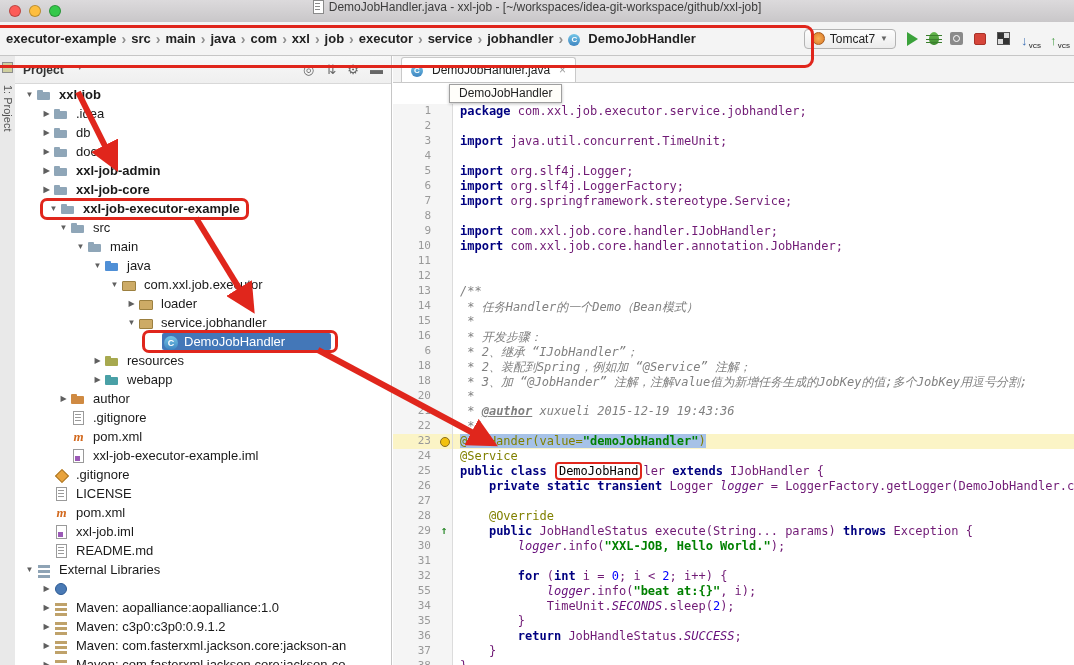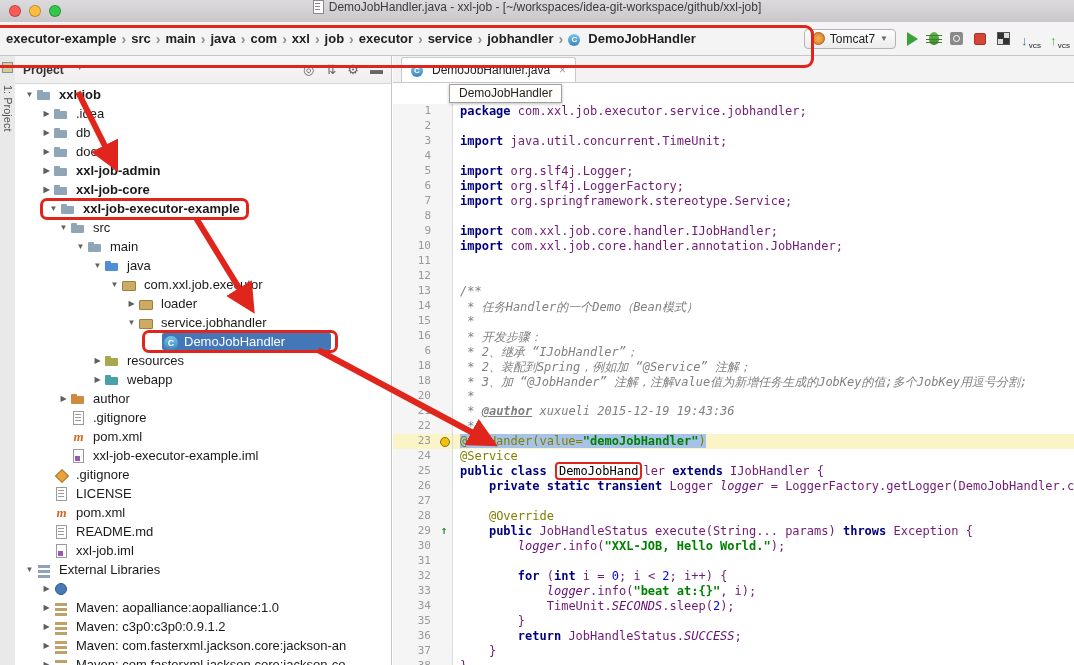--- a/index.html
+++ b/index.html
@@ -416,31 +416,31 @@
           <span class="row-plain">
             <span class="ico ico-maven">m</span>
             <span class="lbl">pom.xml</span>
           </span>
         </span>
       </div>
       <div class="tree-row" style="padding-left: 25px;">
         <span class="row-inner">
           <span class="tw"></span>
           <span class="row-plain">
+            <span class="ico ico-iml"></span>
+            <span class="lbl">xxl-job.iml</span>
+          </span>
+        </span>
+      </div>
+      <div class="tree-row" style="padding-left: 25px;">
+        <span class="row-inner">
+          <span class="tw"></span>
+          <span class="row-plain">
             <span class="ico ico-file"></span>
             <span class="lbl">README.md</span>
-          </span>
-        </span>
-      </div>
-      <div class="tree-row" style="padding-left: 25px;">
-        <span class="row-inner">
-          <span class="tw"></span>
-          <span class="row-plain">
-            <span class="ico ico-iml"></span>
-            <span class="lbl">xxl-job.iml</span>
           </span>
         </span>
       </div>
       <div class="tree-row" style="padding-left: 8px;">
         <span class="row-inner">
           <span class="tw">▼</span>
           <span class="row-plain">
             <span class="ico ico-extlib"></span>
             <span class="lbl">External Libraries</span>
           </span>
@@ -528,21 +528,21 @@
       <div class="cl hl"><span class="gnum">23</span><span class="gmark bulb"></span><span class="ct"><span class="a sel">@JobHander(value=</span><span class="s sel">"demoJobHandler"</span><span class="a sel">)</span></span></div>
       <div class="cl"><span class="gnum">24</span><span class="gmark"></span><span class="ct"><span class="a">@Service</span></span></div>
       <div class="cl"><span class="gnum">25</span><span class="gmark"></span><span class="ct"><span class="k">public class </span><span class="box">DemoJobHand</span><span class="p">ler </span><span class="k">extends</span><span class="p"> IJobHandler {</span></span></div>
       <div class="cl"><span class="gnum">26</span><span class="gmark"></span><span class="ct"><span class="p">    </span><span class="k">private static transient</span><span class="p"> Logger </span><span class="f">logger</span><span class="p"> = LoggerFactory.getLogger(DemoJobHandler.class);</span></span></div>
       <div class="cl"><span class="gnum">27</span><span class="gmark"></span><span class="ct"></span></div>
       <div class="cl"><span class="gnum">28</span><span class="gmark"></span><span class="ct"><span class="p">    </span><span class="a">@Override</span></span></div>
       <div class="cl"><span class="gnum">29</span><span class="gmark override">↑</span><span class="ct"><span class="p">    </span><span class="k">public</span><span class="p"> JobHandleStatus execute(String... params) </span><span class="k">throws</span><span class="p"> Exception {</span></span></div>
       <div class="cl"><span class="gnum">30</span><span class="gmark"></span><span class="ct"><span class="p">        </span><span class="f">logger</span><span class="p">.info(</span><span class="s">"XXL-JOB, Hello World."</span><span class="p">);</span></span></div>
       <div class="cl"><span class="gnum">31</span><span class="gmark"></span><span class="ct"></span></div>
       <div class="cl"><span class="gnum">32</span><span class="gmark"></span><span class="ct"><span class="p">        </span><span class="k">for</span><span class="p"> (</span><span class="k">int</span><span class="p"> i = </span><span class="n">0</span><span class="p">; i &lt; </span><span class="n">2</span><span class="p">; i++) {</span></span></div>
-      <div class="cl"><span class="gnum">33</span><span class="gmark"></span><span class="ct"><span class="p">            </span><span class="f">logger</span><span class="p">.info(</span><span class="s">"beat at:{}"</span><span class="p">, i);</span></span></div>
+      <div class="cl"><span class="gnum">55</span><span class="gmark"></span><span class="ct"><span class="p">            </span><span class="f">logger</span><span class="p">.info(</span><span class="s">"beat at:{}"</span><span class="p">, i);</span></span></div>
       <div class="cl"><span class="gnum">34</span><span class="gmark"></span><span class="ct"><span class="p">            </span><span class="p">TimeUnit.</span><span class="f">SECONDS</span><span class="p">.sleep(</span><span class="n">2</span><span class="p">);</span></span></div>
       <div class="cl"><span class="gnum">35</span><span class="gmark"></span><span class="ct"><span class="p">        </span><span class="p">}</span></span></div>
       <div class="cl"><span class="gnum">36</span><span class="gmark"></span><span class="ct"><span class="p">        </span><span class="k">return</span><span class="p"> JobHandleStatus.</span><span class="f">SUCCESS</span><span class="p">;</span></span></div>
       <div class="cl"><span class="gnum">37</span><span class="gmark"></span><span class="ct"><span class="p">    </span><span class="p">}</span></span></div>
       <div class="cl"><span class="gnum">38</span><span class="gmark"></span><span class="ct"><span class="p">}</span></span></div>
     </div>
 </div>
 
 <div class="anno-box-bc"></div>
 <svg class="anno-svg" viewBox="0 0 1074 665">

